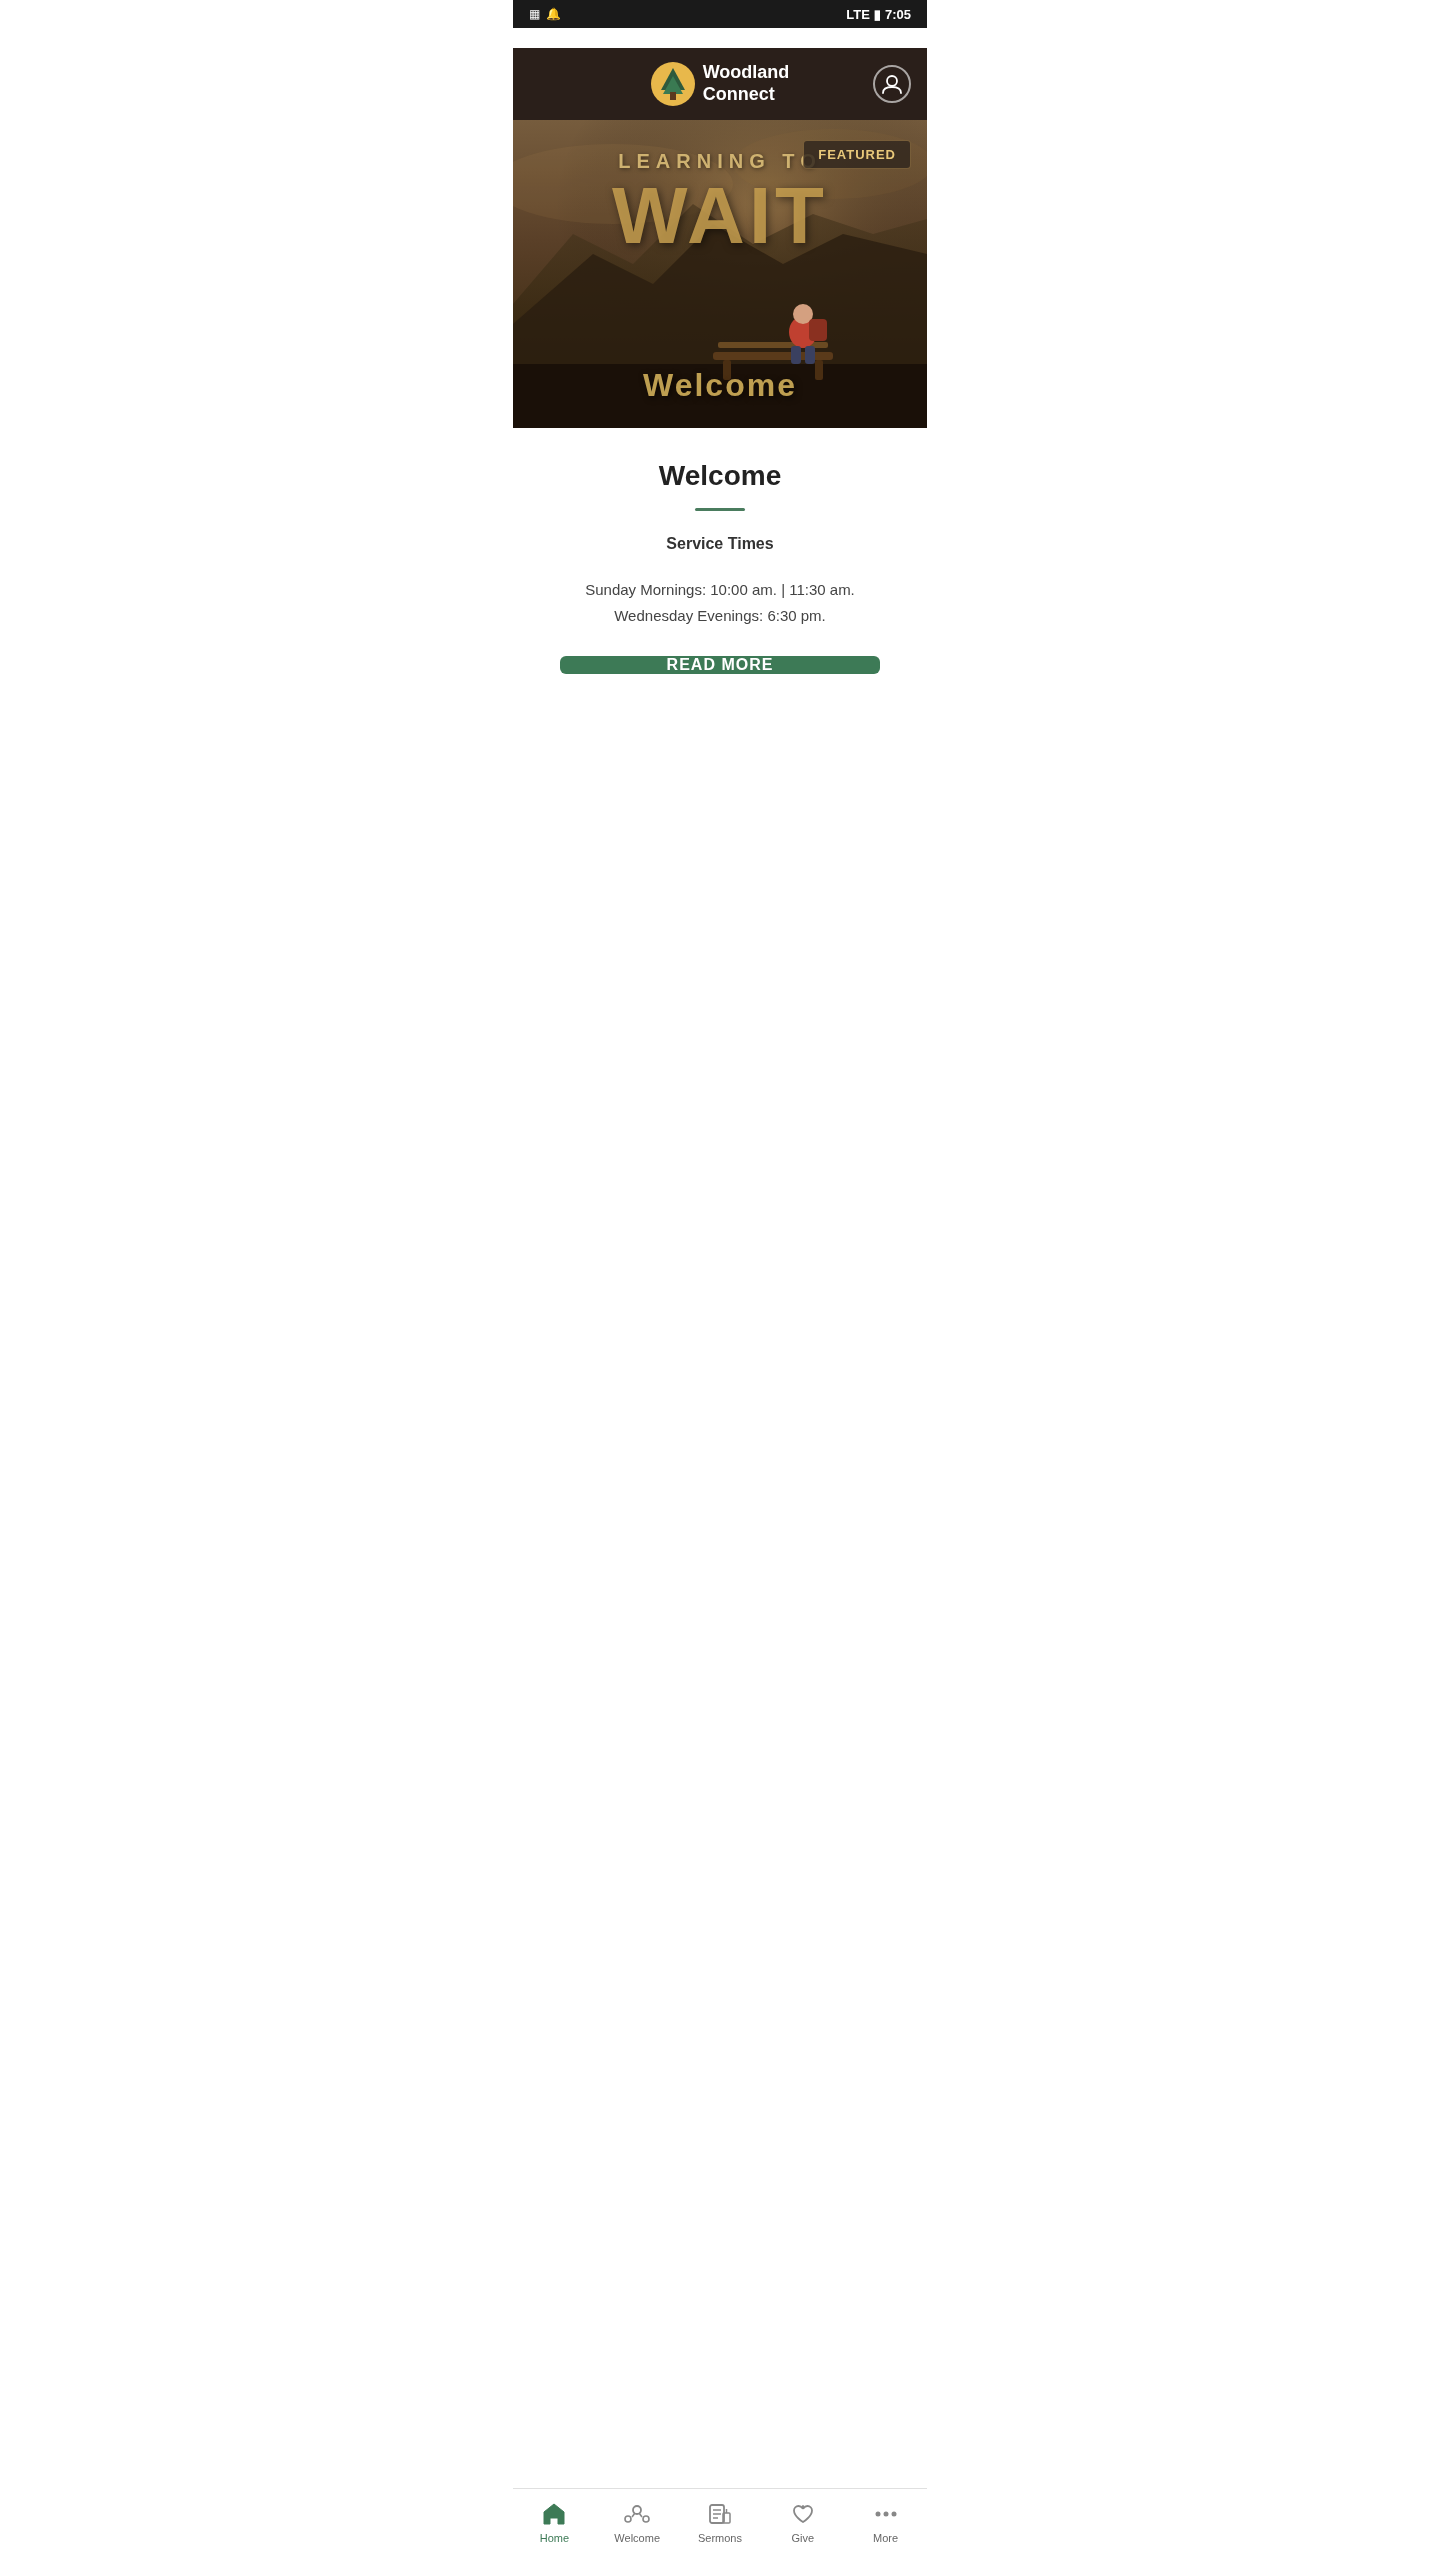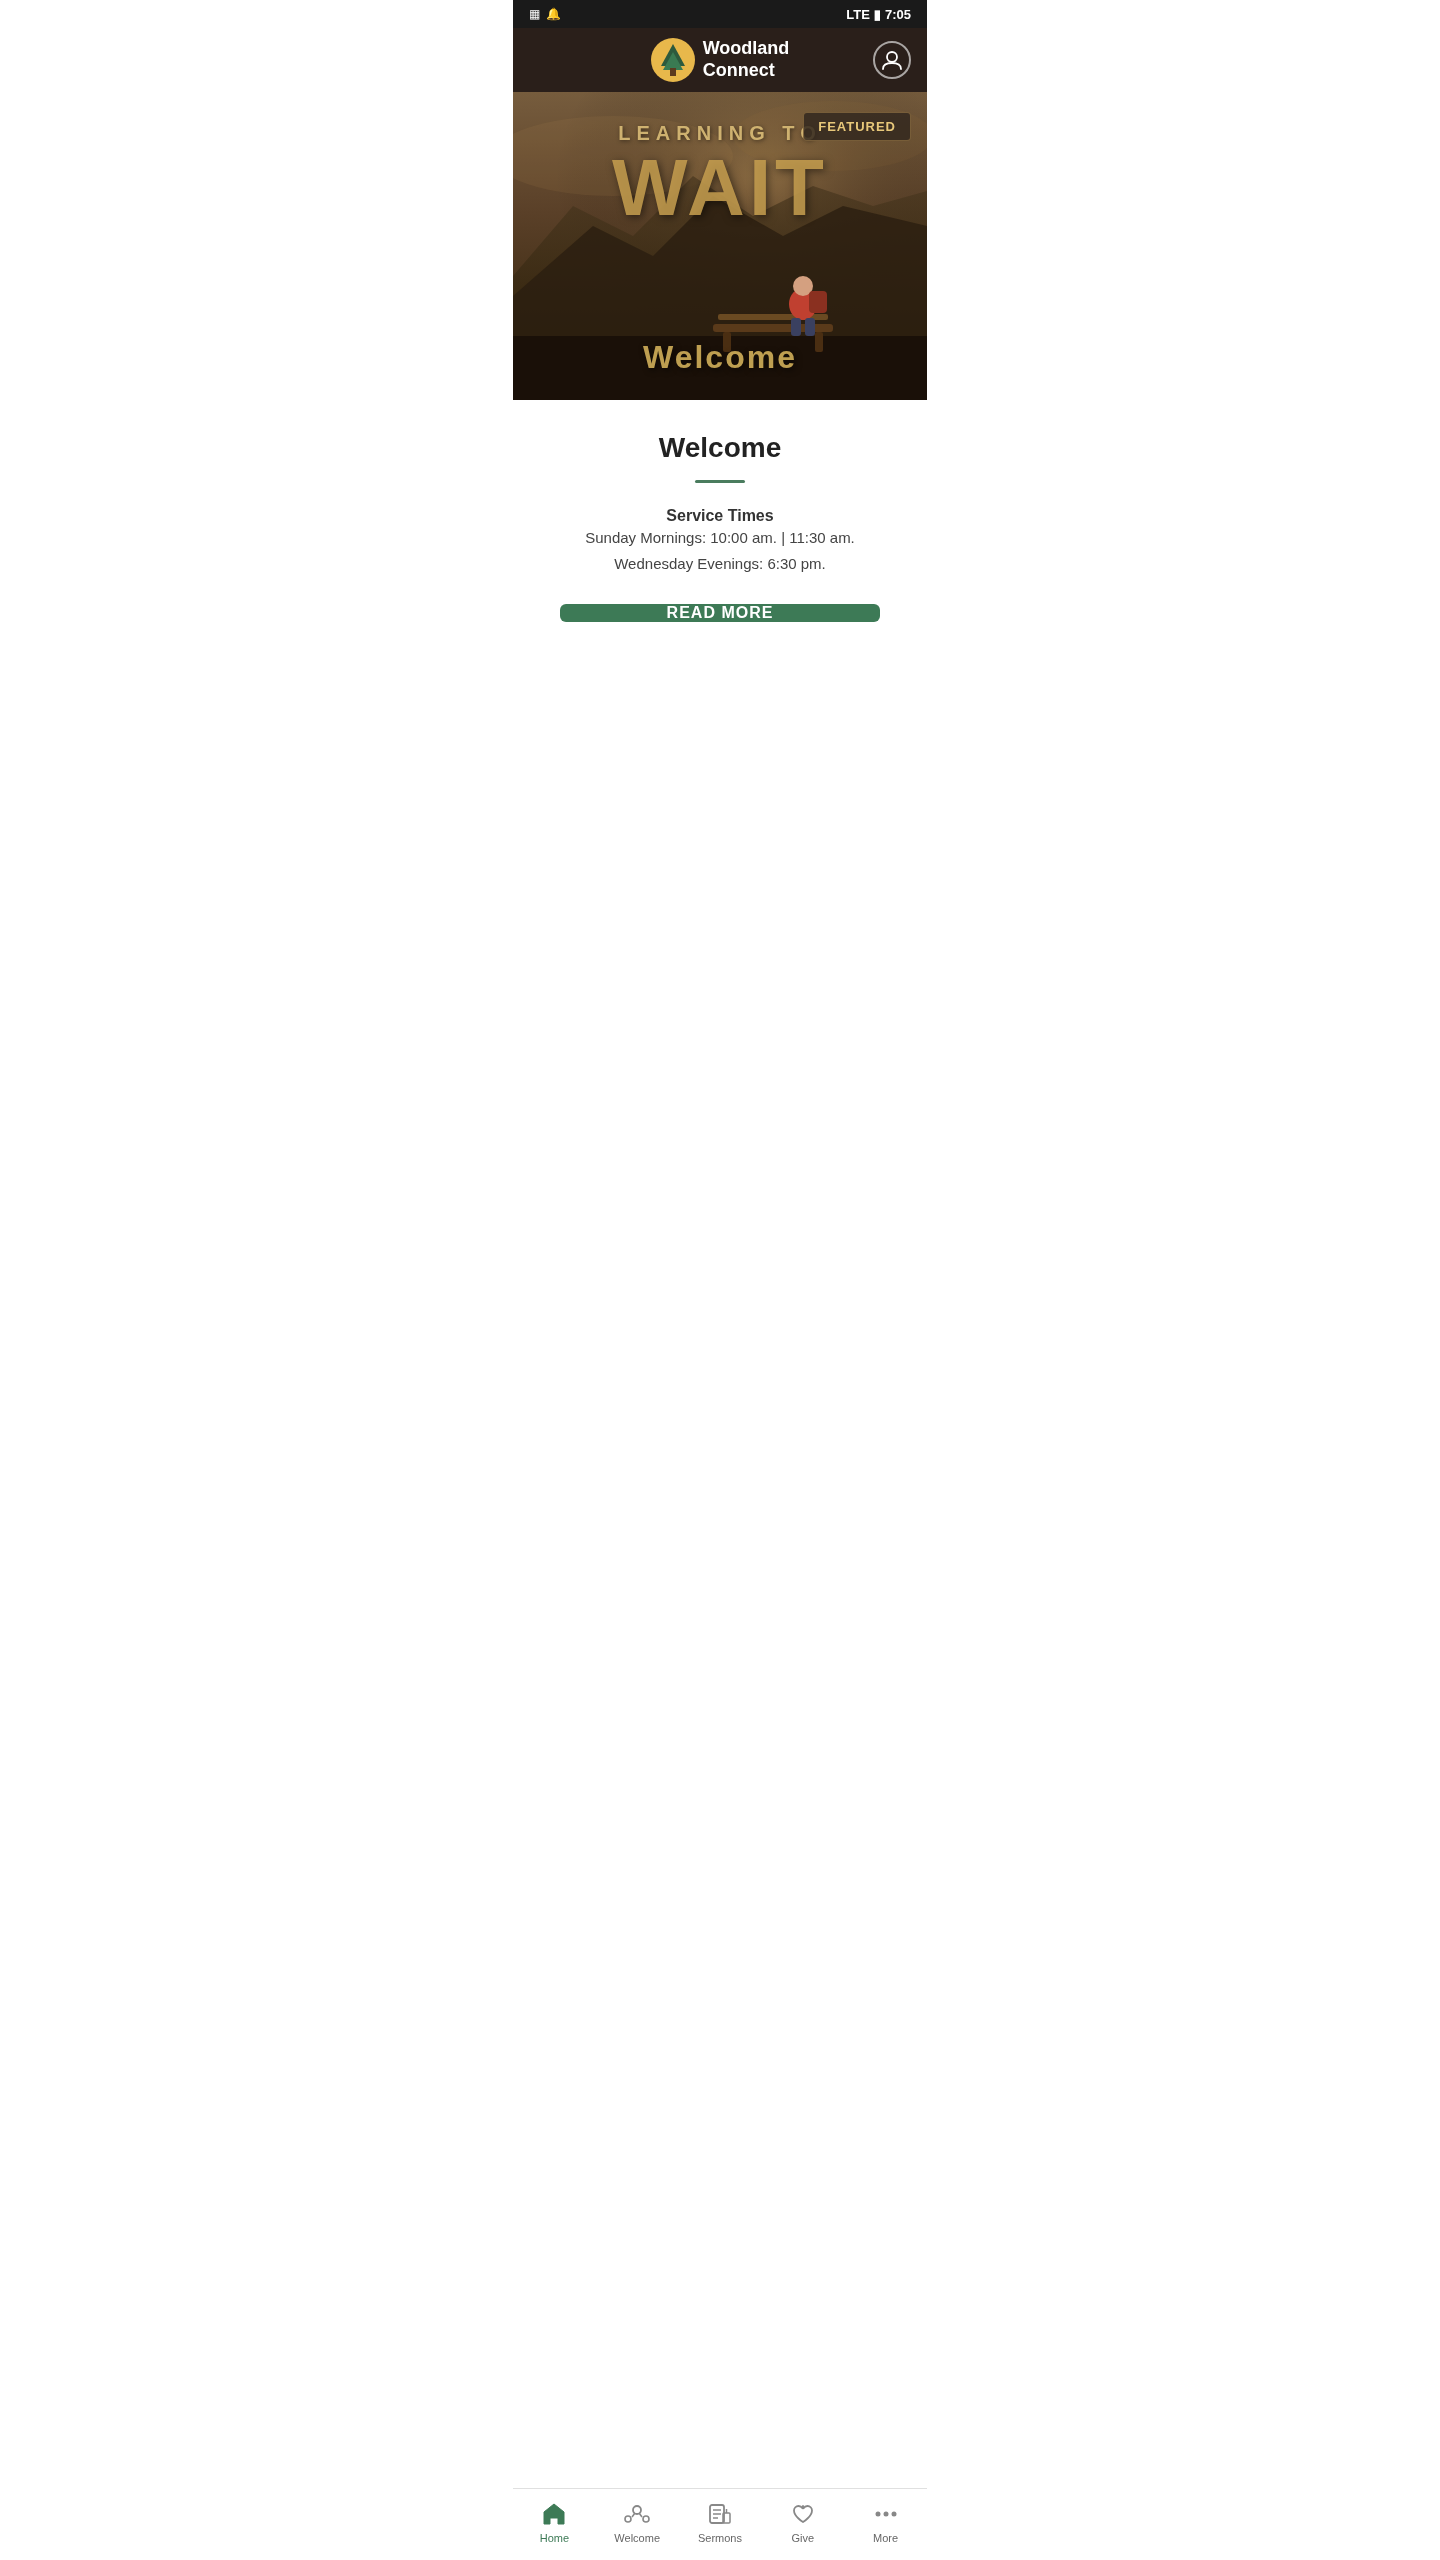--- a/index.html
+++ b/index.html
@@ -46,21 +46,22 @@
     }
 
     
     .header {
       background: #2a1f1a;
       display: flex;
       align-items: center;
       justify-content: center;
       padding: 12px 16px;
       position: relative;
-      height: 64px;
+      height: 72px;
+      margin-top: 20px;
     }
 
     .header-logo {
       display: flex;
       align-items: center;
       gap: 8px;
     }
 
     .logo-icon {
       width: 44px;
@@ -174,21 +175,21 @@
       height: 3px;
       background: #4a7c5e;
       margin: 0 auto 24px;
       border-radius: 2px;
     }
 
     .service-times-title {
       font-size: 16px;
       font-weight: 700;
       color: #333;
-      margin-bottom: 0;
+      margin-bottom: 24px;
     }
 
     .service-times-text {
       font-size: 15px;
       color: #444;
       line-height: 1.7;
       margin-bottom: 28px;
     }
 
     .read-more-btn {

